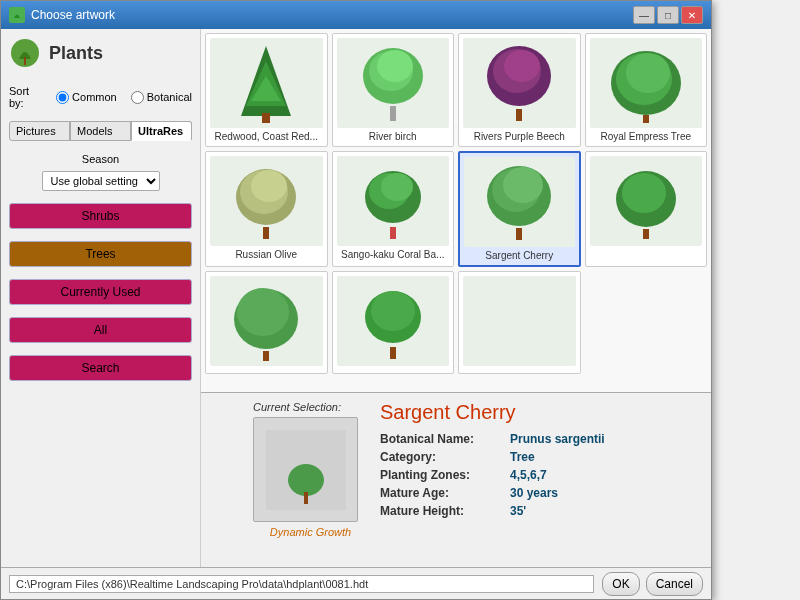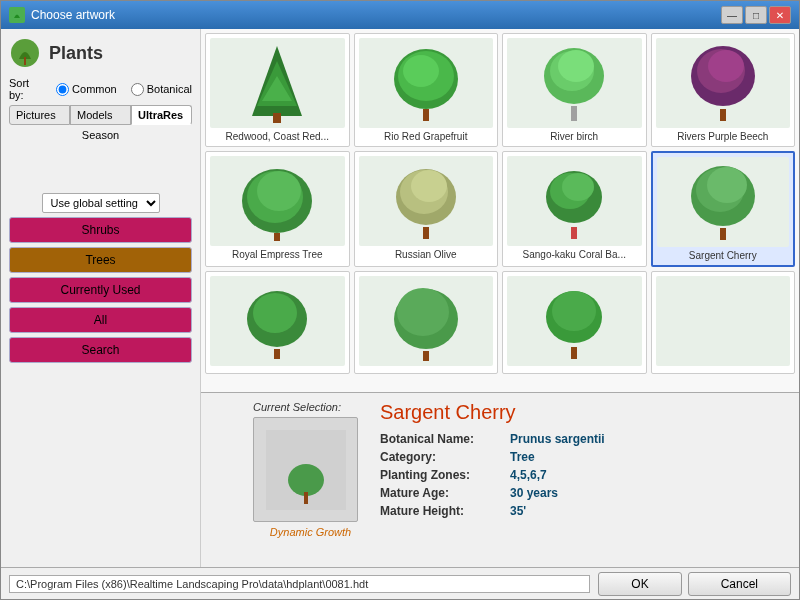--- a/index.html
+++ b/index.html
@@ -1,19 +1,19 @@
 <!DOCTYPE html>
 <html><head>
   <meta charset="utf-8">
   <style>
     * { box-sizing: border-box; margin: 0; padding: 0; }
     body { font-family: 'Segoe UI', Tahoma, sans-serif; font-size: 12px; background: #f0f0f0; }
 
     .window {
-      width: 800px;
+      width: 712px;
       height: 600px;
       background: #f0f0f0;
       border: 1px solid #888;
       box-shadow: 2px 2px 8px rgba(0,0,0,0.4);
       display: flex;
       flex-direction: column;
     }
 
     .title-bar {
       background: linear-gradient(to bottom, #4a90d9, #2a6cb0);
@@ -70,21 +70,21 @@
     }
 
     
     .left-panel {
       width: 200px;
       background: #f0f0f0;
       border-right: 1px solid #ccc;
       padding: 8px;
       display: flex;
       flex-direction: column;
-      gap: 4px;
+      gap: 12px;
       flex-shrink: 0;
     }
 
     .plants-header {
       display: flex;
       align-items: center;
       gap: 8px;
       margin-bottom: 4px;
     }
 
@@ -141,21 +141,20 @@
       flex-direction: column;
     }
 
     .season-select {
       flex: 1;
       padding: 2px 4px;
       border: 1px solid #aaa;
       border-radius: 2px;
       font-size: 11px;
       background: white;
-      margin-top: 46px;
     }
 
     .nav-btn {
       width: 100%;
       padding: 5px;
       background: #be185d;
       border: 1px solid #aac;
       border-radius: 3px;
       cursor: pointer;
       font-size: 12px;
@@ -317,24 +316,24 @@
       flex: 1;
       margin-right: 8px;
     }
 
     .bottom-buttons {
       display: flex;
       gap: 6px;
     }
 
     .action-btn {
-      padding: 4px 32px;
+      padding: 4px 9px;
       background: linear-gradient(to bottom, #f8f8f8, #ddd);
       border: 1px solid #999;
-      border-radius: 3px;
+      border-radius: 10px;
       cursor: pointer;
       font-size: 12px;
     }
 
     
     .grid-area::-webkit-scrollbar { width: 14px; }
     .grid-area::-webkit-scrollbar-track { background: #e8e8e8; border-left: 1px solid #ccc; }
     .grid-area::-webkit-scrollbar-thumb { background: #c0c0c0; border: 1px solid #aaa; border-radius: 2px; }
   </style>
 </head>
@@ -412,31 +411,20 @@
               <svg width="80" height="85" viewBox="0 0 80 85">
                 <polygon points="40,5 15,75 65,75" fill="#2d7a2d"></polygon>
                 <polygon points="40,20 20,65 60,65" fill="#3a9a3a"></polygon>
                 <polygon points="40,35 25,60 55,60" fill="#4ab04a"></polygon>
                 <rect x="36" y="72" width="8" height="10" fill="#8B4513"></rect>
               </svg>
             </div>
             <div class="plant-name">Redwood, Coast Red...</div>
           </div>
 
-          <div class="plant-cell">
-            <div class="plant-thumb">
-              <svg width="80" height="85" viewBox="0 0 80 85">
-                <ellipse cx="40" cy="38" rx="32" ry="30" fill="#3a9a3a"></ellipse>
-                <ellipse cx="40" cy="35" rx="28" ry="25" fill="#4ab84a"></ellipse>
-                <ellipse cx="35" cy="30" rx="18" ry="16" fill="#5acc5a"></ellipse>
-                <rect x="37" y="68" width="6" height="12" fill="#8B4513"></rect>
-              </svg>
-            </div>
-            <div class="plant-name">Rio Red Grapefruit</div>
-          </div>
 
           <div class="plant-cell">
             <div class="plant-thumb">
               <svg width="80" height="85" viewBox="0 0 80 85">
                 <ellipse cx="40" cy="35" rx="30" ry="28" fill="#5ab85a"></ellipse>
                 <ellipse cx="38" cy="30" rx="22" ry="20" fill="#6acc6a"></ellipse>
                 <ellipse cx="42" cy="25" rx="18" ry="16" fill="#7ade7a"></ellipse>
                 <rect x="37" y="65" width="6" height="15" fill="#a0a0a0"></rect>
               </svg>
             </div>

